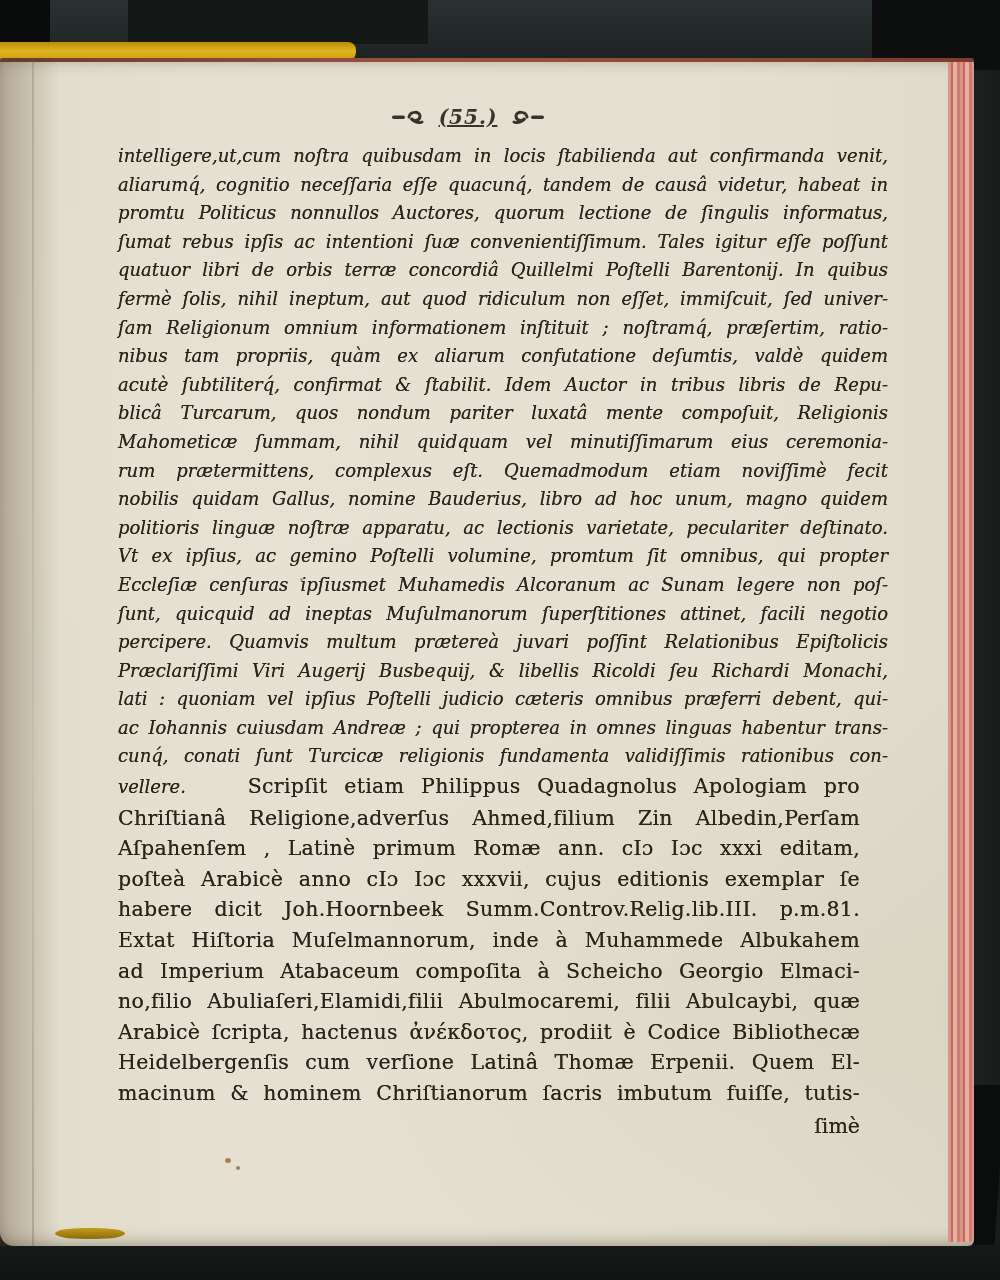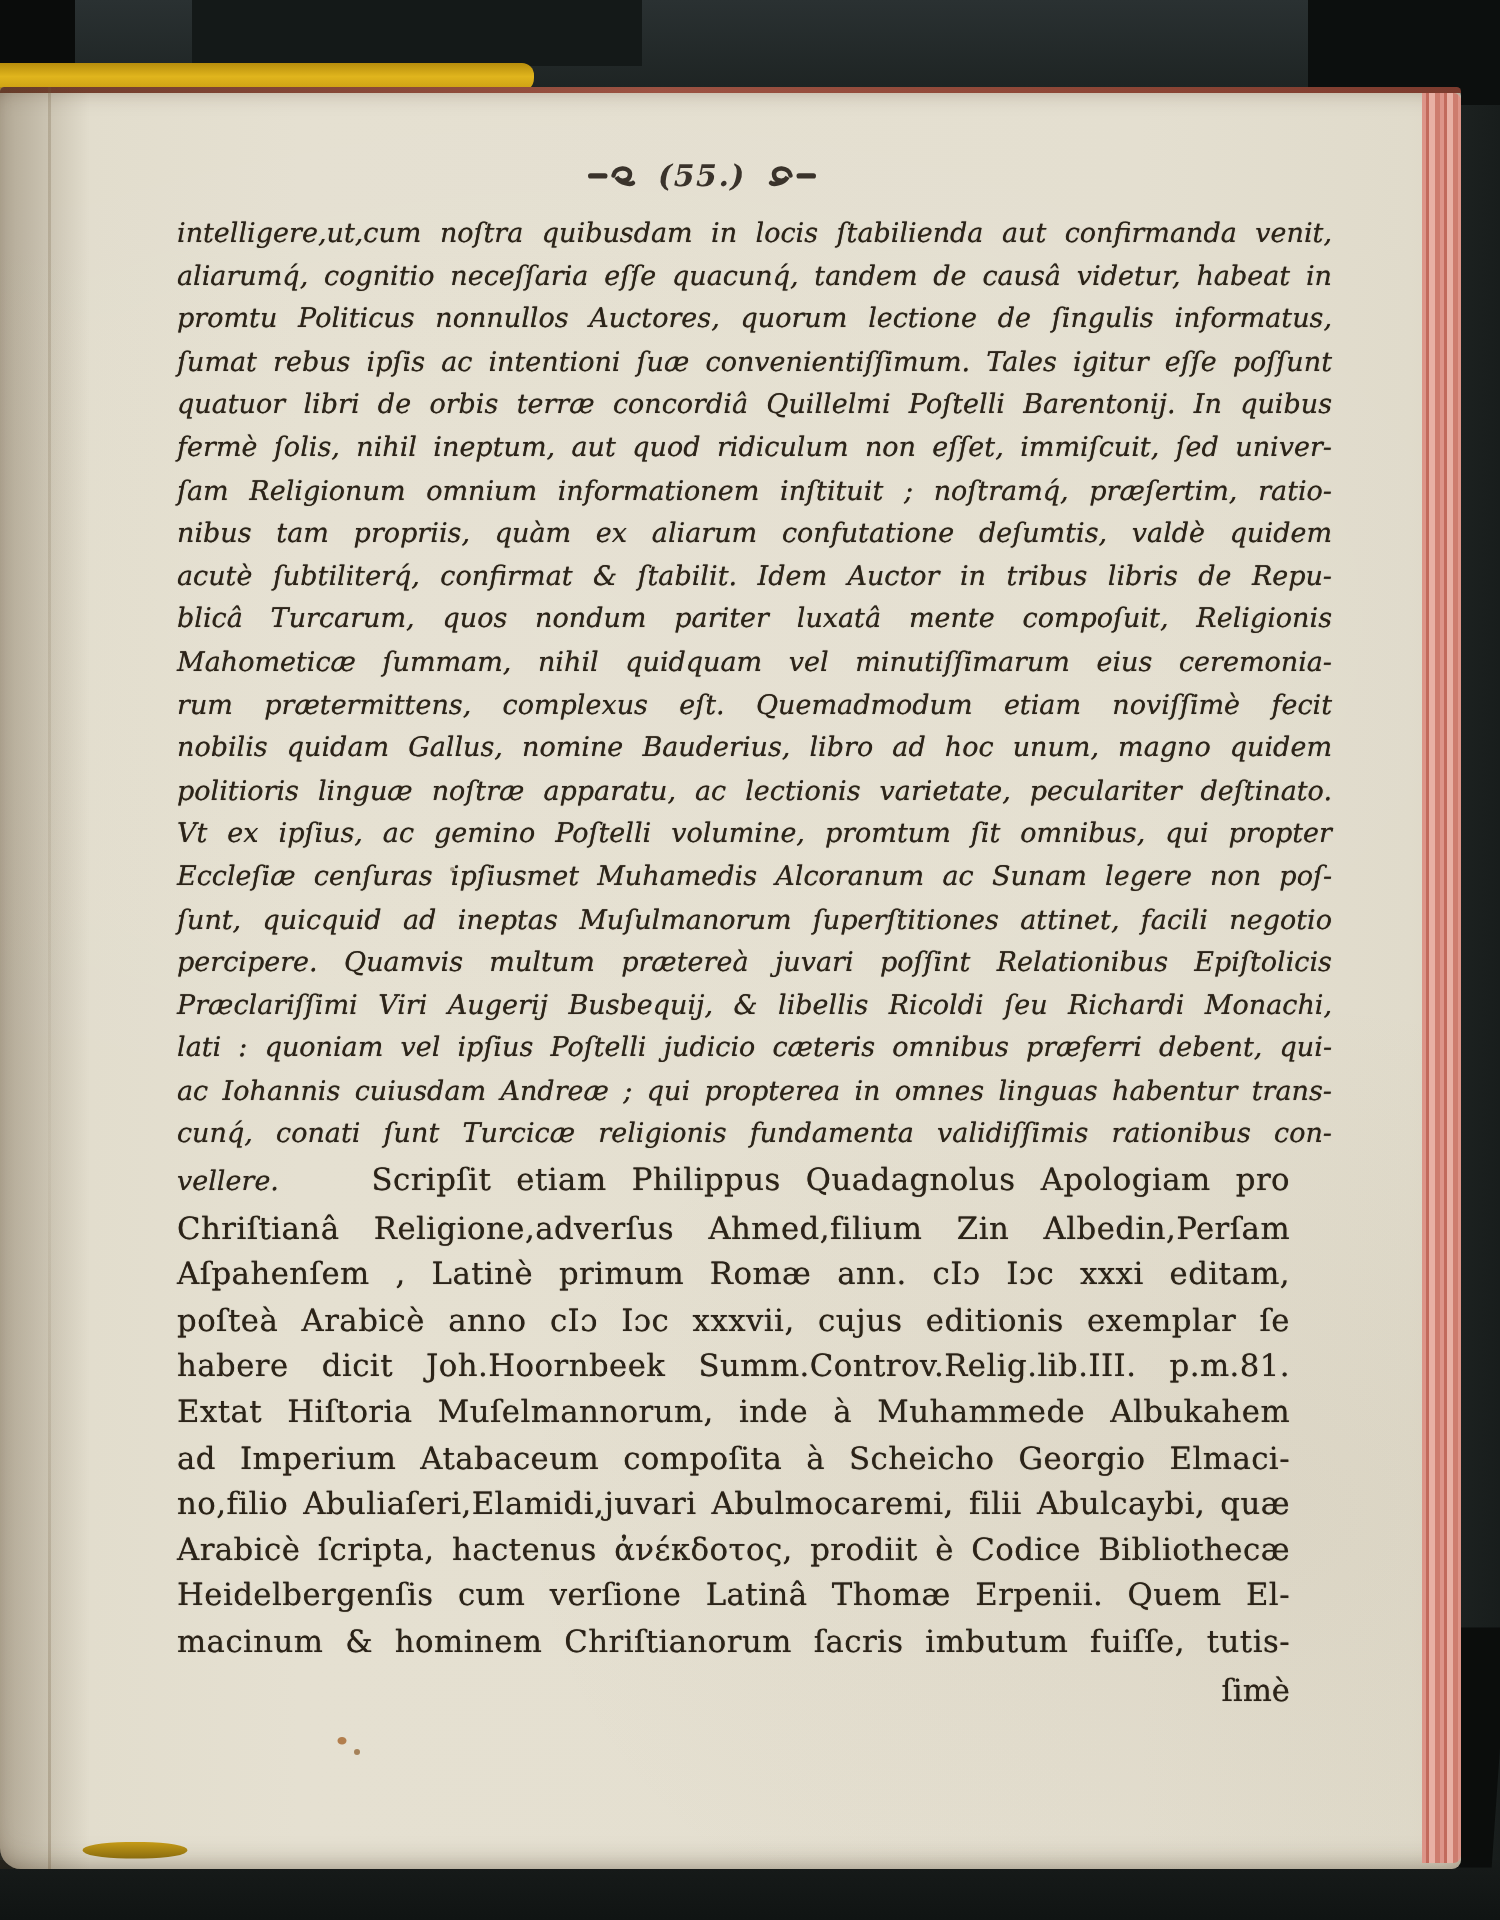--- a/index.html
+++ b/index.html
@@ -51,21 +51,21 @@
         background:linear-gradient(to bottom,rgba(110,90,60,.25),rgba(110,90,60,.05) 60%,rgba(110,90,60,.3));}
   .speck{position:absolute;border-radius:50%;}
   .speck1{left:225px;top:1100px;width:6px;height:5px;background:#a5652c;opacity:.8;}
   .speck2{left:236px;top:1108px;width:4px;height:4px;background:#8a5a28;opacity:.7;}
   .speck3{left:300px;top:520px;width:3px;height:3px;background:#6a5a40;opacity:.5;}
 
   
   .page-header{position:absolute;left:118px;top:46px;width:700px;height:26px;
         display:flex;justify-content:center;align-items:center;gap:7px;color:#39322a;}
   .page-number{font:italic 20px/24px "DejaVu Serif", serif;font-weight:bold;
-        letter-spacing:1px;color:#3a332b;}
+        letter-spacing:1px;color:#3a332b;text-decoration:underline;}
   .fleuron{display:block;}
   .fleuron path,.fleuron rect{fill:none;stroke:#3a332b;stroke-width:3;stroke-linecap:round;}
   .fleuron rect{fill:#3a332b;stroke:none;}
 
   
   .text-block{position:absolute;left:118px;top:84px;width:770px;color:#2b2318;}
   .line{text-align:justify;text-align-last:justify;
         text-shadow:0 0 .5px rgba(43,35,24,.8);}
   .line.italic{font:italic 18px/28.6px "DejaVu Serif", serif;word-spacing:1px;}
   .line.roman{font:normal 20.5px/30.6px "DejaVu Serif", serif;
@@ -134,21 +134,21 @@
       <div class="line italic">lati : quoniam vel ipſius Poſtelli judicio cæteris omnibus præferri debent, qui-</div>
       <div class="line italic">ac Iohannis cuiusdam Andreæ ; qui propterea in omnes linguas habentur trans-</div>
       <div class="line italic">cunq́, conati ſunt Turcicæ religionis fundamenta validiſſimis rationibus con-</div>
       <div class="line mixed"><span class="seg-italic">vellere. </span> <span class="seg-roman">Scripſit etiam Philippus Quadagnolus Apologiam pro</span> </div>
       <div class="line roman">Chriſtianâ Religione,adverſus Ahmed,filium Zin Albedin,Perſam</div>
       <div class="line roman">Aſpahenſem , Latinè primum Romæ ann. cIɔ Iɔc xxxi editam,</div>
       <div class="line roman">poſteà Arabicè anno cIɔ Iɔc xxxvii, cujus editionis exemplar ſe</div>
       <div class="line roman">habere dicit Joh.Hoornbeek Summ.Controv.Relig.lib.III. p.m.81.</div>
       <div class="line roman">Extat Hiſtoria Muſelmannorum, inde à Muhammede Albukahem</div>
       <div class="line roman">ad Imperium Atabaceum compoſita à Scheicho Georgio Elmaci-</div>
-      <div class="line roman">no,filio Abuliaſeri,Elamidi,juvari Abulmocaremi, filii Abulcaybi, quæ</div>
+      <div class="line roman">no,filio Abuliaſeri,Elamidi,filii Abulmocaremi, filii Abulcaybi, quæ</div>
       <div class="line roman">Arabicè ſcripta, hactenus ἀνέκδοτος, prodiit è Codice Bibliothecæ</div>
       <div class="line roman">Heidelbergenſis cum verſione Latinâ Thomæ Erpenii. Quem El-</div>
       <div class="line roman">macinum &amp; hominem Chriſtianorum ſacris imbutum fuiſſe, tutis-</div>
       <div class="line catchword">ſimè</div>
     </div>
 </div>
 
 <div class="gilt-sliver"></div>
 
 </body></html>

